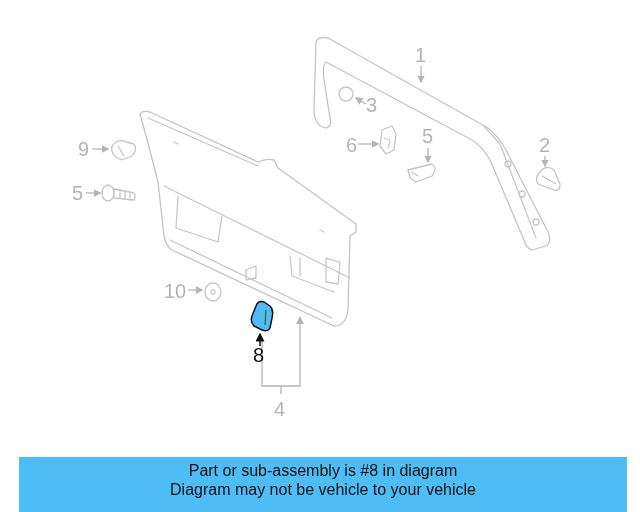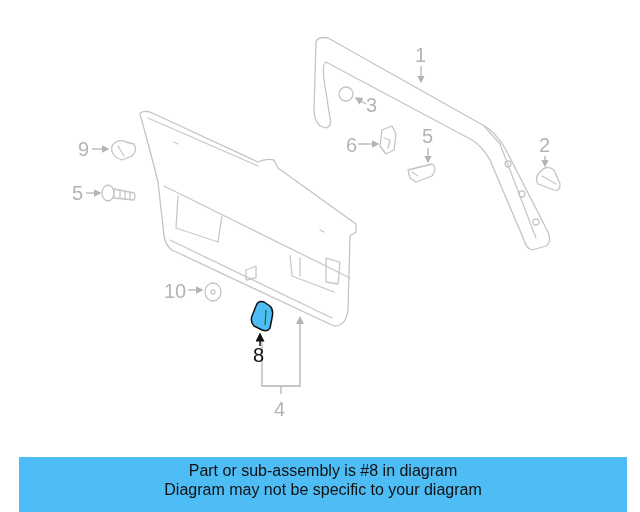--- a/index.html
+++ b/index.html
@@ -130,14 +130,14 @@
     <line x1="266" y1="310" x2="265" y2="325" stroke="#1a6e1a" stroke-width="1.2"></line>
   </g>
   <g>
     <line x1="260" y1="346" x2="260" y2="334" stroke="#111111" stroke-width="1.5" marker-end="url(#arrk)"></line>
     <text class="callout callout-active" x="253" y="362">8</text>
   </g>
 </svg>
 
 <div class="banner">
   <div>Part or sub-assembly is #8 in diagram</div>
-  <div>Diagram may not be specific to your diagram</div>
+  <div>Diagram may not be vehicle to your vehicle</div>
 </div>
 
 </body></html>

